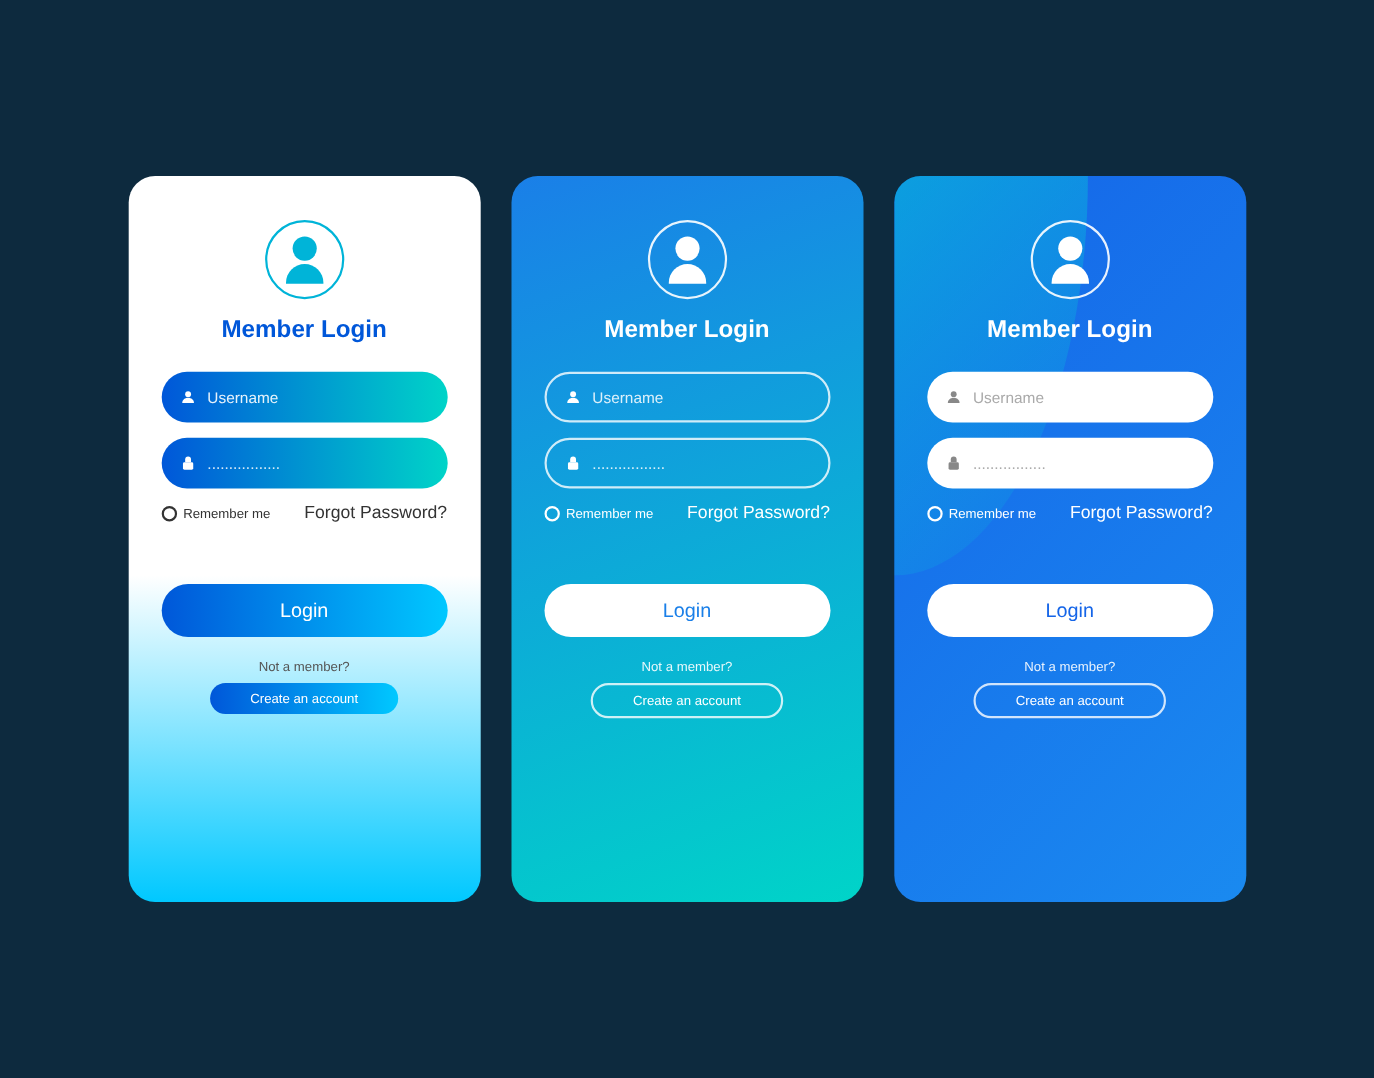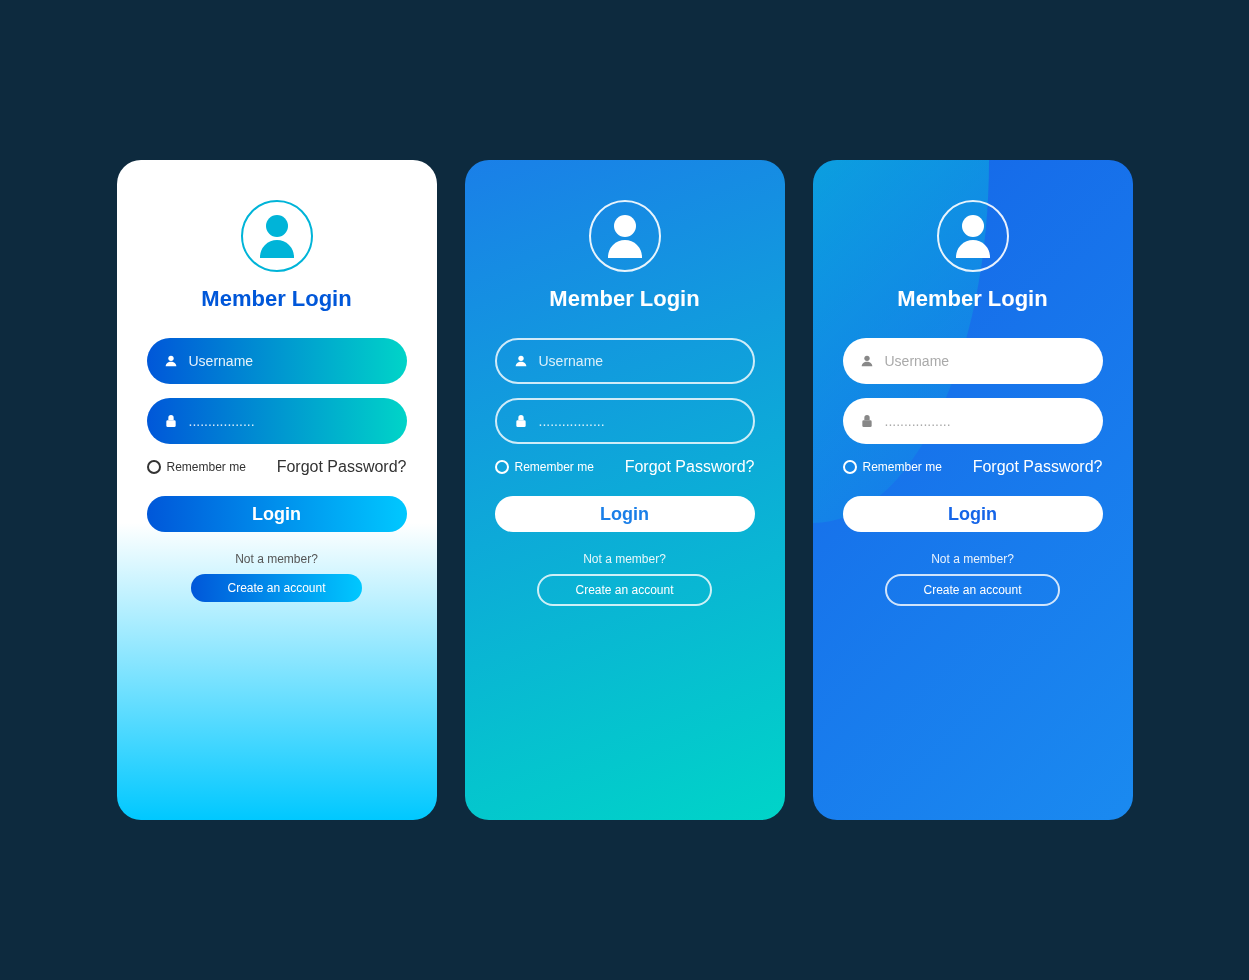--- a/index.html
+++ b/index.html
@@ -262,29 +262,30 @@
     }
 
     .forgot-link {
       font-size: 16px;
       cursor: pointer;
       text-decoration: none;
     }
 
     .login-btn {
       width: 100%;
-      height: 36px;
+      height: 48px;
       border-radius: 30px;
       border: none;
       font-size: 18px;
-      font-weight: 700;
+      font-weight: 400;
       cursor: pointer;
       margin-bottom: 20px;
       position: relative;
       z-index: 1;
+      margin-top: 35px;
     }
 
     .not-member {
       font-size: 12px;
       margin-bottom: 8px;
       position: relative;
       z-index: 1;
     }
 
     .create-account-btn {

